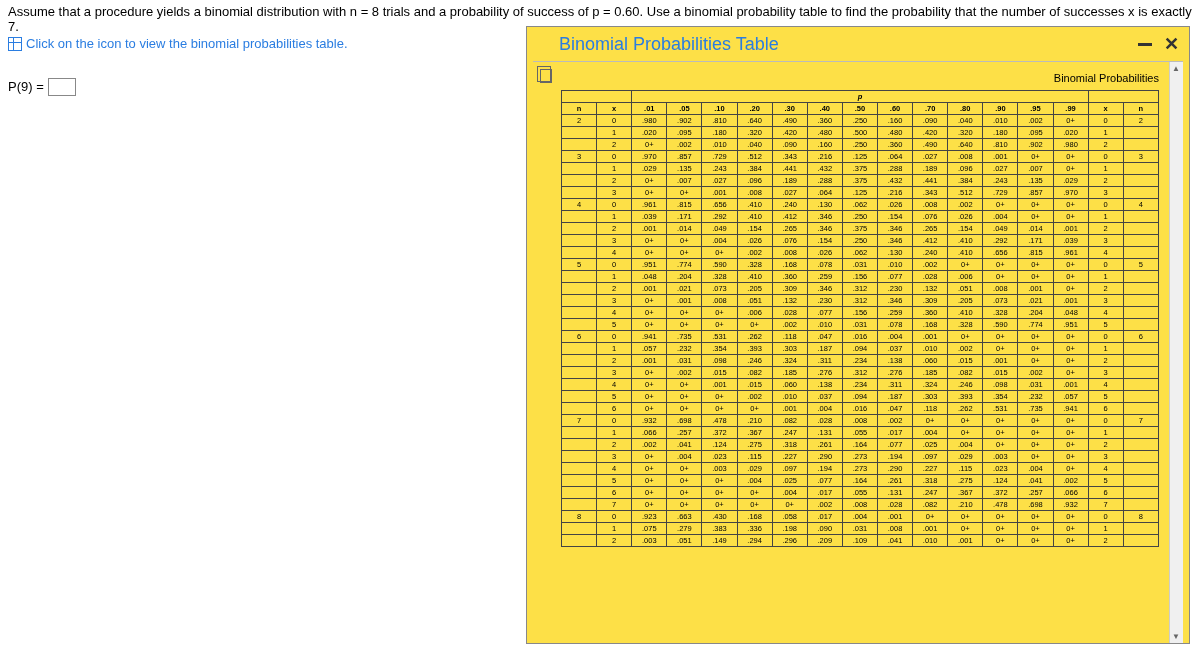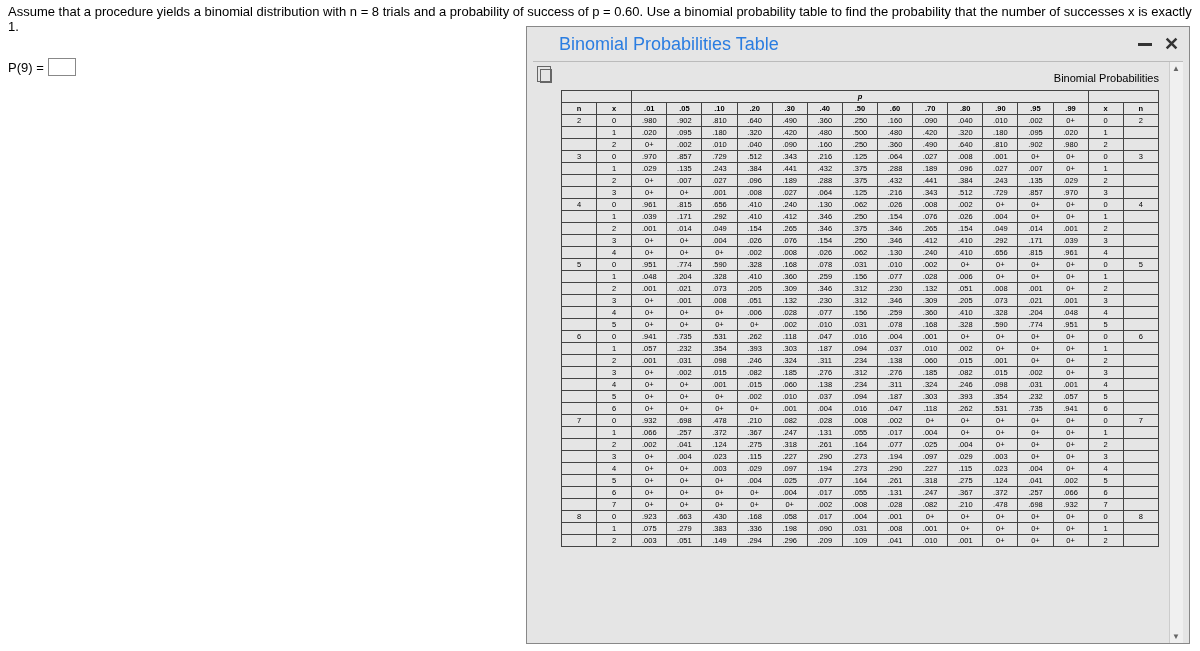--- a/index.html
+++ b/index.html
@@ -6,21 +6,21 @@
 body { font-family: Arial, sans-serif; font-size: 13px; background: #fff; width: 1200px; height: 651px; overflow: hidden; position: relative; }
 .page-wrap { padding: 4px 8px; }
 .question { color: #000; font-size: 13px; margin-bottom: 2px; }
 .icon-link { display: inline-flex; align-items: center; gap: 4px; cursor: pointer; }
 .table-icon { width: 14px; height: 14px; border: 1px solid #2a7de1; position: relative; background: #fff; }
 .table-icon::before { content: ""; position: absolute; top: 4px; left: 0; right: 0; height: 1px; background: #2a7de1; }
 .table-icon::after { content: ""; position: absolute; top: 0; bottom: 0; left: 4px; width: 1px; background: #2a7de1; }
 .link-text { color: #2a7de1; }
 .answer-line { margin-top: 24px; font-size: 13px; display: flex; align-items: center; gap: 4px; }
 .answer-box { width: 28px; height: 18px; border: 1px solid #888; background: #fff; }
-.modal { position: absolute; top: 26px; left: 526px; width: 664px; height: 618px; background: #e5e5e5; border: 1px solid #888; display: flex; flex-direction: column; }
+.modal { position: absolute; top: 26px; left: 526px; width: 664px; height: 618px; background: #fde047; border: 1px solid #888; display: flex; flex-direction: column; }
 .modal-head { display: flex; justify-content: space-between; align-items: center; padding: 6px 10px 2px 32px; }
 .modal-title { color: #2a7de1; font-size: 18px; font-family: Arial; }
 .modal-ctrl { display: flex; gap: 12px; align-items: center; }
 .min-icon { width: 14px; height: 3px; background: #333; cursor: pointer; }
 .close-icon { font-size: 18px; cursor: pointer; color: #333; font-weight: bold; }
 .modal-body { border-top: 1px solid #bbb; margin: 4px 6px 0 6px; flex: 1; overflow: auto; position: relative; }
 .copy-icon { position: absolute; top: 4px; left: 4px; width: 14px; height: 16px; border: 1px solid #666; cursor: pointer; }
 .copy-icon::after { content: ""; position: absolute; top: 2px; left: 2px; width: 10px; height: 12px; border: 1px solid #666; }
 .inner { padding: 10px 24px 10px 28px; }
 .caption { font-size: 11px; margin-bottom: 6px; text-align: right; }
@@ -30,21 +30,25 @@
 .p-hdr { font-style: italic; }
 .scroll-hint { position: absolute; right: 0; top: 0; bottom: 0; width: 14px; background: #f0f0f0; border-left: 1px solid #ccc; }
 .scroll-hint .up, .scroll-hint .dn { position: absolute; left: 2px; font-size: 8px; color: #666; }
 .scroll-hint .up { top: 2px; }
 .scroll-hint .dn { bottom: 2px; }
 </style>
 </head>
 <body>
 
 <div class="page-wrap">
-  <div class="question">Assume that a procedure yields a binomial distribution with n = 8 trials and a probability of success of p = 0.60. Use a binomial probability table to find the probability that the number of successes x is exactly 1.</div>
+  <div class="question">Assume that a procedure yields a binomial distribution with n = 8 trials and a probability of success of p = 0.60. Use a binomial probability table to find the probability that the number of successes x is exactly 7.</div>
+  <div class="icon-link">
+    <span class="table-icon"></span>
+    <span class="link-text">Click on the icon to view the binomial probabilities table.</span>
+  </div>
   <div class="answer-line">
     <span>P(9) =</span>
     <span class="answer-box"></span>
   </div>
 </div>
 
 <div class="modal">
   <div class="modal-head">
     <div class="modal-title">Binomial Probabilities Table</div>
     <div class="modal-ctrl">

